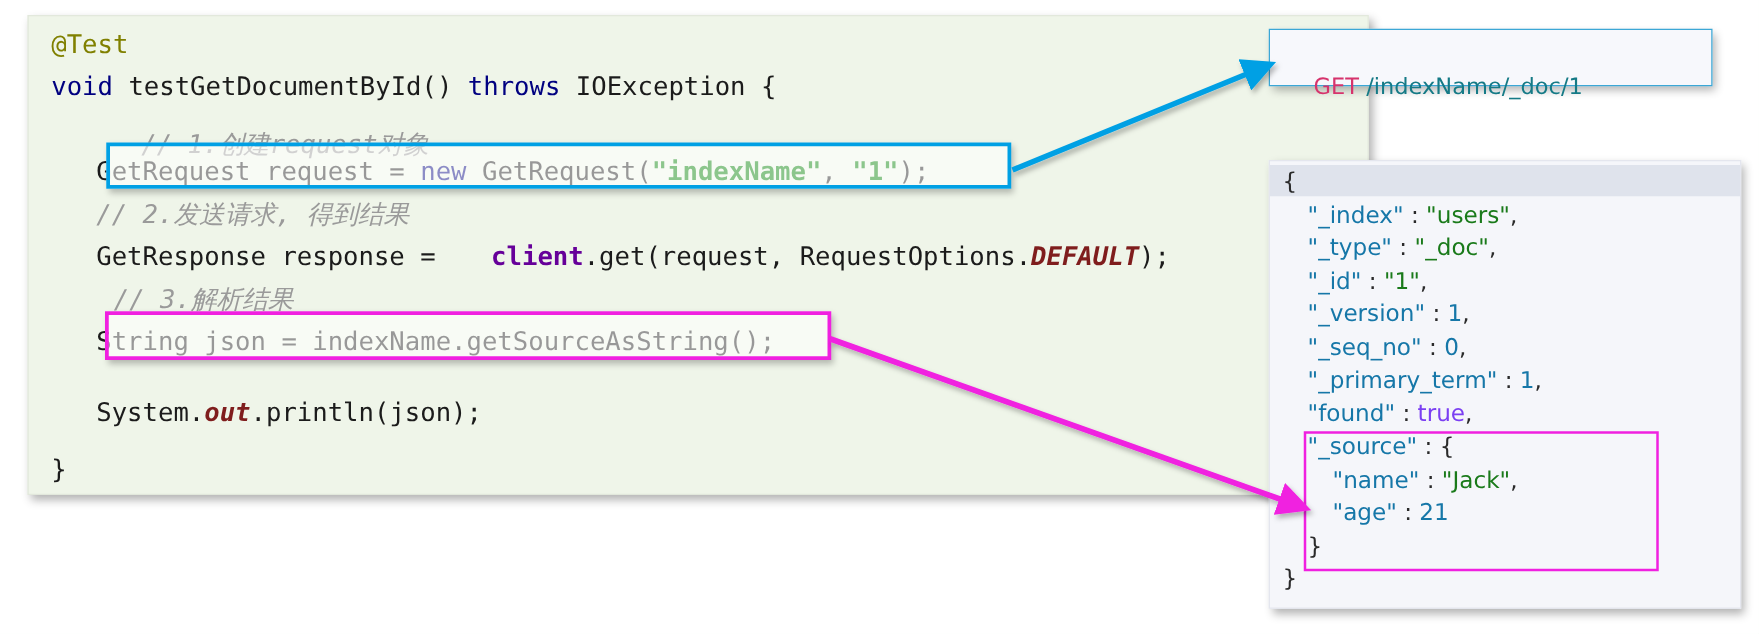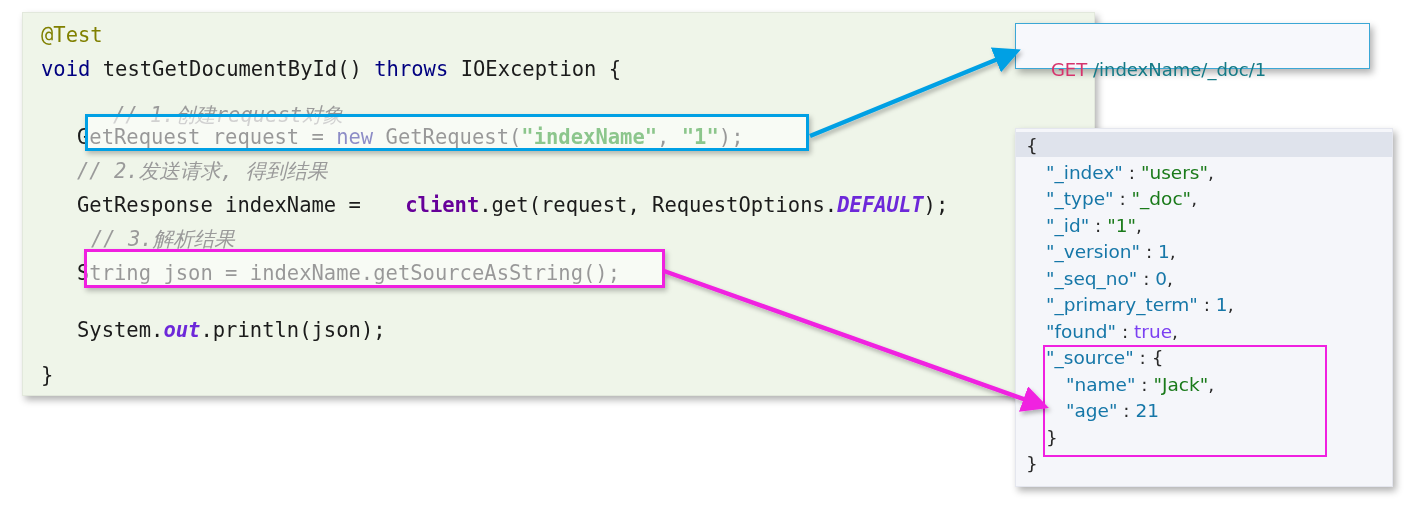--- a/index.html
+++ b/index.html
@@ -37,21 +37,21 @@
     line-height: 20px;
     color: #1b1b1b;
     letter-spacing: 0px;
   }
 
   .tok-ann      { color: #808000; }
   .tok-kw       { color: #000080; font-weight: normal; }
   .tok-plain    { color: #1b1b1b; }
   .tok-str      { color: #008000; font-weight: bold; }
   .tok-field    { color: #660099; font-weight: bold; margin-left: 32px; }
-  .tok-static   { color: #6d28d9; font-weight: bold; font-style: italic; }
+  .tok-static   { color: #7f1d1d; font-weight: bold; font-style: italic; }
   .tok-comment  { color: #9a9a9a; font-style: italic; }
 
   
   .hl-box {
     position: absolute;
     box-sizing: border-box;
     background: transparent;
     pointer-events: none;
   }
   #hl-cyan-code {
@@ -145,21 +145,21 @@
 </head>
 <body>
 
 <div id="code-panel">
   <div id="code-lines">
       <div class="code-line" style="top: 12px; left: 18px;"><span class="tok-ann">@Test</span></div>
       <div class="code-line" style="top: 46px; left: 18px;"><span class="tok-kw">void</span><span class="tok-plain"> testGetDocumentById() </span><span class="tok-kw">throws</span><span class="tok-plain"> IOException {</span></div>
       <div class="code-line" style="top: 92px; left: 54px; margin-left: 36px;"><span class="tok-comment">// 1.创建request对象</span></div>
       <div class="code-line" style="top: 114px; left: 54px;"><span class="tok-plain">GetRequest request = </span><span class="tok-kw">new</span><span class="tok-plain"> GetRequest(</span><span class="tok-str">"indexName"</span><span class="tok-plain">, </span><span class="tok-str">"1"</span><span class="tok-plain">);</span></div>
       <div class="code-line" style="top: 148px; left: 54px;"><span class="tok-comment">// 2.发送请求, 得到结果</span></div>
-      <div class="code-line" style="top: 182px; left: 54px;"><span class="tok-plain">GetResponse indexName = </span><span class="tok-field">client</span><span class="tok-plain">.get(request, RequestOptions.</span><span class="tok-static">DEFAULT</span><span class="tok-plain">);</span></div>
+      <div class="code-line" style="top: 182px; left: 54px;"><span class="tok-plain">GetResponse response = </span><span class="tok-field">client</span><span class="tok-plain">.get(request, RequestOptions.</span><span class="tok-static">DEFAULT</span><span class="tok-plain">);</span></div>
       <div class="code-line" style="top: 216px; left: 68px;"><span class="tok-comment">// 3.解析结果</span></div>
       <div class="code-line" style="top: 250px; left: 54px;"><span class="tok-plain">String json = indexName.getSourceAsString();</span></div>
       <div class="code-line" style="top: 284px; left: 18px;">&nbsp;</div>
       <div class="code-line" style="top: 307px; left: 54px;"><span class="tok-plain">System.</span><span class="tok-static">out</span><span class="tok-plain">.println(json);</span></div>
       <div class="code-line" style="top: 352px; left: 18px;"><span class="tok-plain">}</span></div>
     </div>
 </div>
 
 <div class="hl-box" id="hl-cyan-code"></div>
 <div class="hl-box" id="hl-magenta-code"></div>

